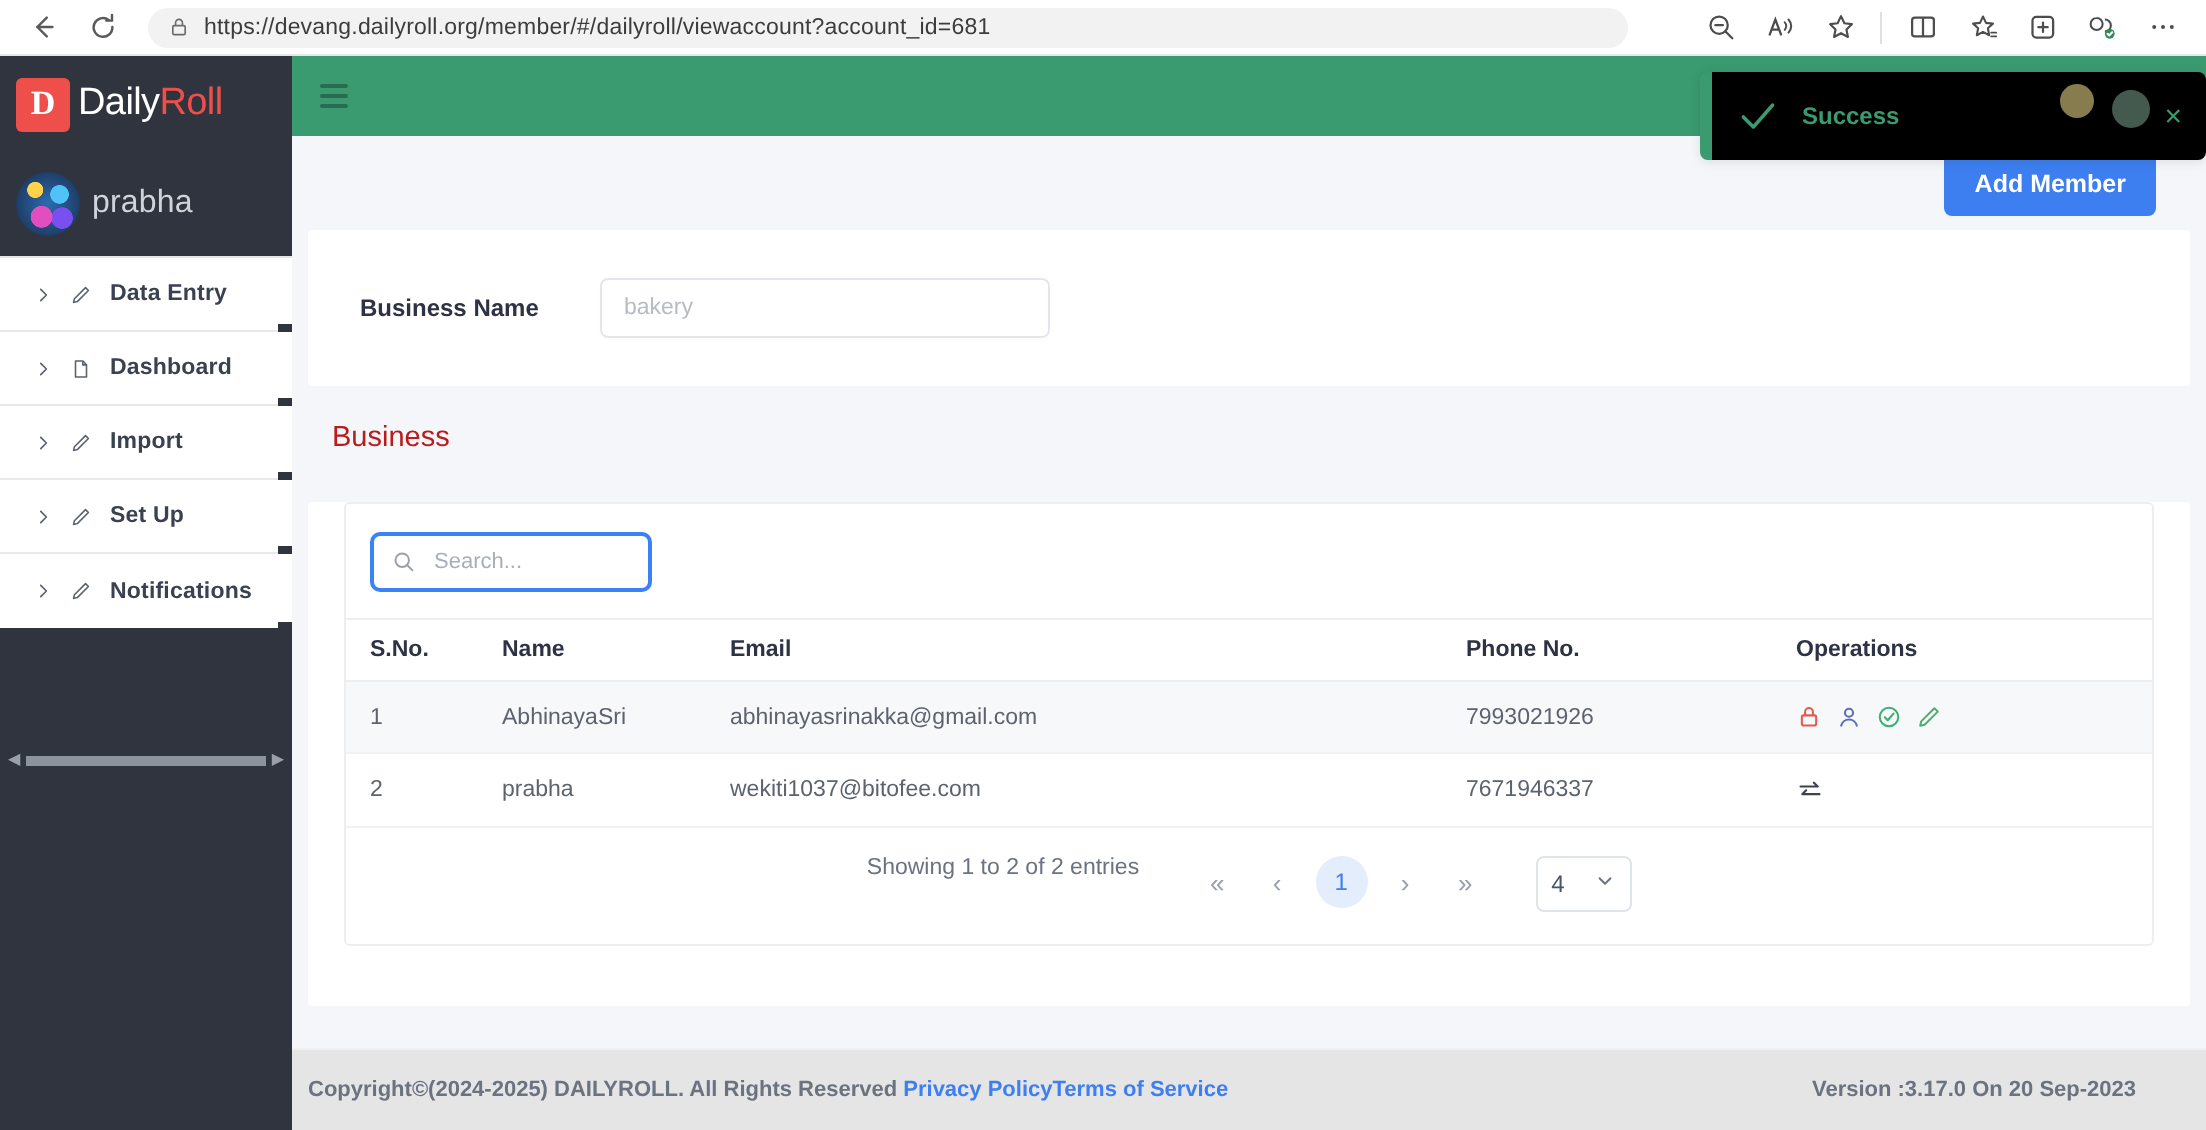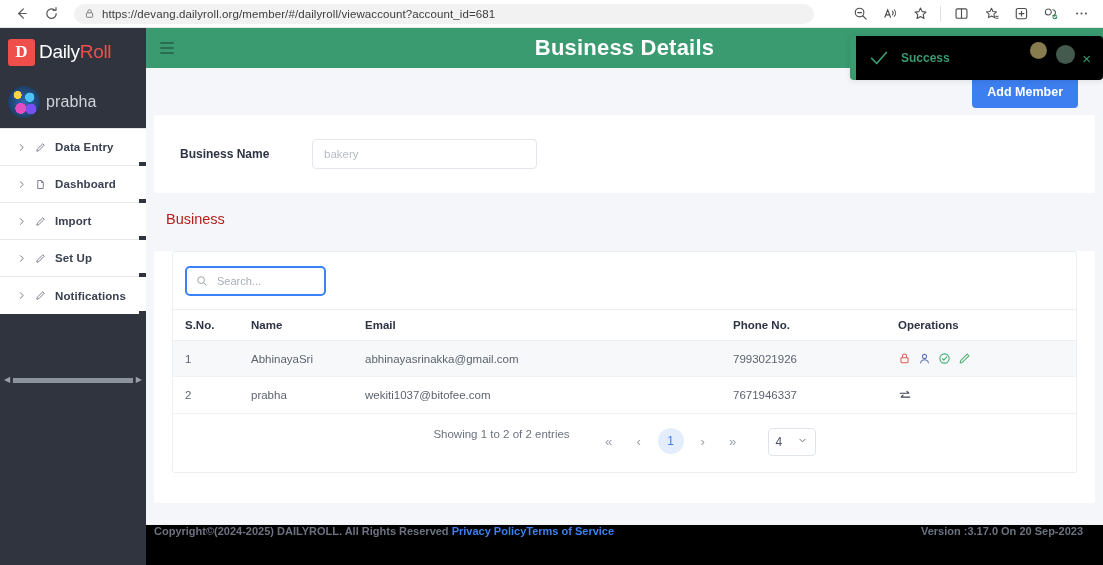--- a/index.html
+++ b/index.html
@@ -112,21 +112,21 @@
   .action-row{ height:47px; display:flex; align-items:center; justify-content:flex-end; padding-right:25px; }
   .btn-primary{
     background:#3d7ff0; color:#fff; border:none; border-radius:4px;
     font-size:12.5px; font-weight:bold; padding:9px 15px; cursor:pointer;
     font-family:"Liberation Sans", sans-serif;
   }
 
   .card{
     background:#ffffff; margin:0 8px; border-radius:2px;
   }
-  .form-card{ height:78px; display:flex; align-items:center; padding-left:26px;gap:12px; }
+  .form-card{ height:78px; display:flex; align-items:center; padding-left:26px; }
   .form-label{ font-size:12px; font-weight:bold; color:#2d3344; width:120px; }
   .text-input{
     width:225px; height:30px; border:1px solid #e3e6ec; border-radius:4px;
     background:#fff; font-size:11.5px; color:#9aa0ab; padding:0 11px;
     font-family:"Liberation Sans", sans-serif; outline:none;
   }
   .text-input::placeholder{ color:#b6bbc4; }
 
   .section-title{
     font-size:14.5px; color:#b91c1c; padding:18px 0 12px 20px;
@@ -183,22 +183,22 @@
     display:flex;align-items:center;justify-content:center;font-size:12px;
     margin:0 4px; cursor:pointer;
   }
   .per-page{
     margin-left:20px; width:48px; height:28px; border:1px solid #dfe3ea; border-radius:4px;
     display:flex; align-items:center; justify-content:space-between; padding:0 7px;
     font-size:12px; color:#4b5563; background:#fff; cursor:pointer;
   }
 
   .footer{
-    height:41px; background:#000000; display:flex; align-items:flex-start;
-    padding:0 20px 0 8px; border-top:1px solid #eef0f3; flex:0 0 auto;
+    height:41px; background:#e5e5e5; display:flex; align-items:center;
+    padding:0 35px 0 8px; border-top:1px solid #eef0f3; flex:0 0 auto;
   }
   .copy{ font-size:11px; font-weight:bold; color:#6b7280; }
   .copy a{ color:#3d7ff0; text-decoration:none; }
   .version{ margin-left:auto; font-size:11px; font-weight:bold; color:#6b7280; }
 
   
   .toast{
     position:absolute; right:0px; top:8px; width:253px; height:44px;
     background:#000000; border-left:6px solid #3a9a70; border-radius:4px;
     display:flex; align-items:center; padding:0 12px; gap:11px;
@@ -398,21 +398,20 @@
   </div>
 
   <div class="main">
 
     <div class="topbar">
       <div class="hamburger">
           <i></i>
           <i></i>
           <i></i>
         </div>
-      <div class="page-title">Business Details</div>
     </div>
 
     <div class="content">
 
       <div class="action-row">
         <button class="btn-primary">Add Member</button>
       </div>
 
       <div class="card form-card">
         <div class="form-label">Business Name</div>

